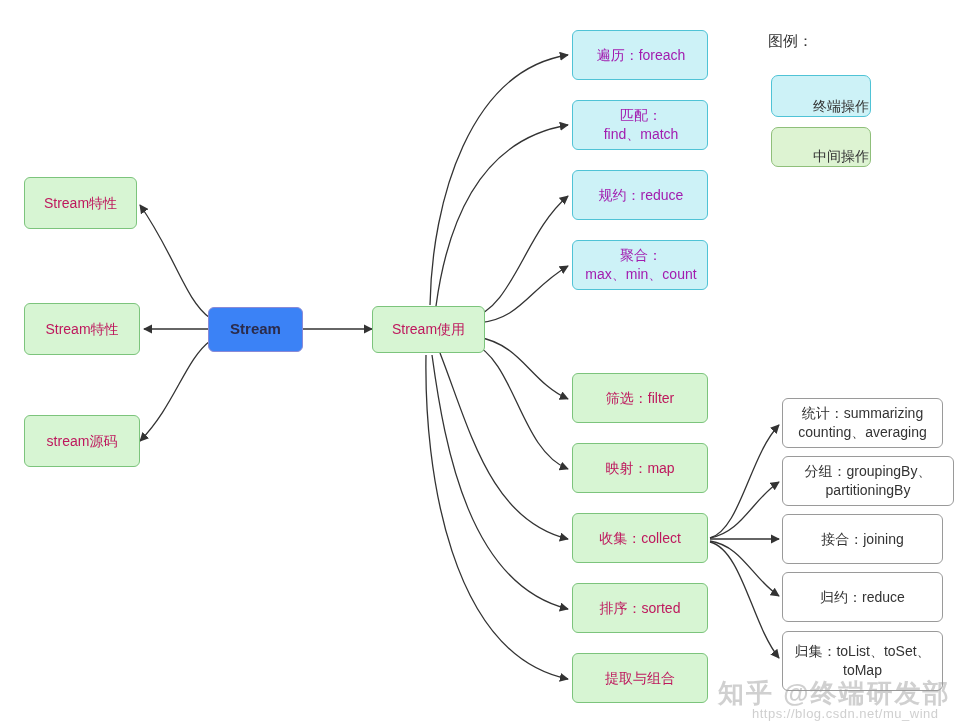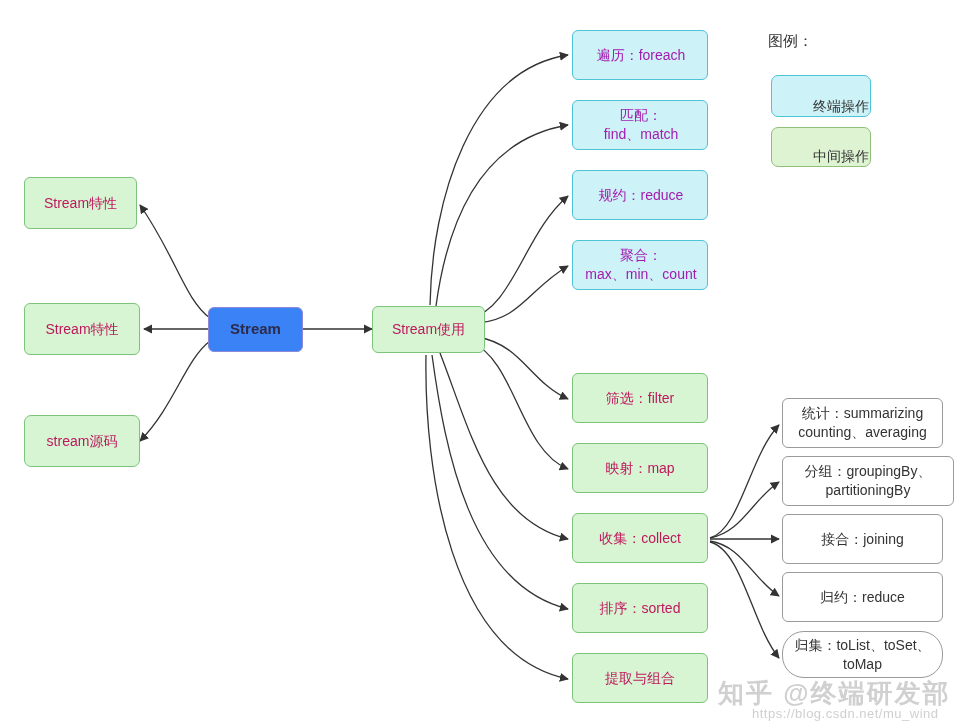--- a/index.html
+++ b/index.html
@@ -156,21 +156,21 @@
   <div class="node root" style="left:208px; top:307px; width:95px; height:45px;">
     <span>Stream</span>
   </div>
 
   <div class="node green" style="left:24px; top:177px; width:113px; height:52px;">
     <span>Stream特性</span>
   </div>
   <div class="node green" style="left:24px; top:303px; width:116px; height:52px;">
     <span>Stream特性</span>
   </div>
-  <div class="node green" style="left:24px; top:415px; width:116px; height:52px;border-radius:7px;">
+  <div class="node green" style="left:24px; top:415px; width:116px; height:52px;">
     <span>stream源码</span>
   </div>
 
   <div class="node green" style="left:372px; top:306px; width:113px; height:47px;">
     <span>Stream使用</span>
   </div>
 
   <div class="node blue" style="left:572px; top:30px; width:136px; height:50px;">
     <span>遍历：foreach</span>
   </div>
@@ -209,21 +209,21 @@
   <div class="node plain" style="left:782px; top:456px; width:172px; height:50px;">
     <span>分组：groupingBy、
 partitioningBy</span>
   </div>
   <div class="node plain" style="left:782px; top:514px; width:161px; height:50px;">
     <span>接合：joining</span>
   </div>
   <div class="node plain" style="left:782px; top:572px; width:161px; height:50px;">
     <span>归约：reduce</span>
   </div>
-  <div class="node plain" style="left:782px; top:631px; width:161px; height:47px;border-radius:22px;">
+  <div class="node plain" style="left:782px; top:631px; width:161px; height:60px;">
     <span>归集：toList、toSet、
 toMap</span>
   </div>
 
   <div class="legend-title">图例：</div>
   <div class="legend-box blue" style="left:771px; top:75px; width:100px; height:42px;">
     <span>终端操作</span>
   </div>
   <div class="legend-box green" style="left:771px; top:127px; width:100px; height:40px;">
     <span>中间操作</span>

